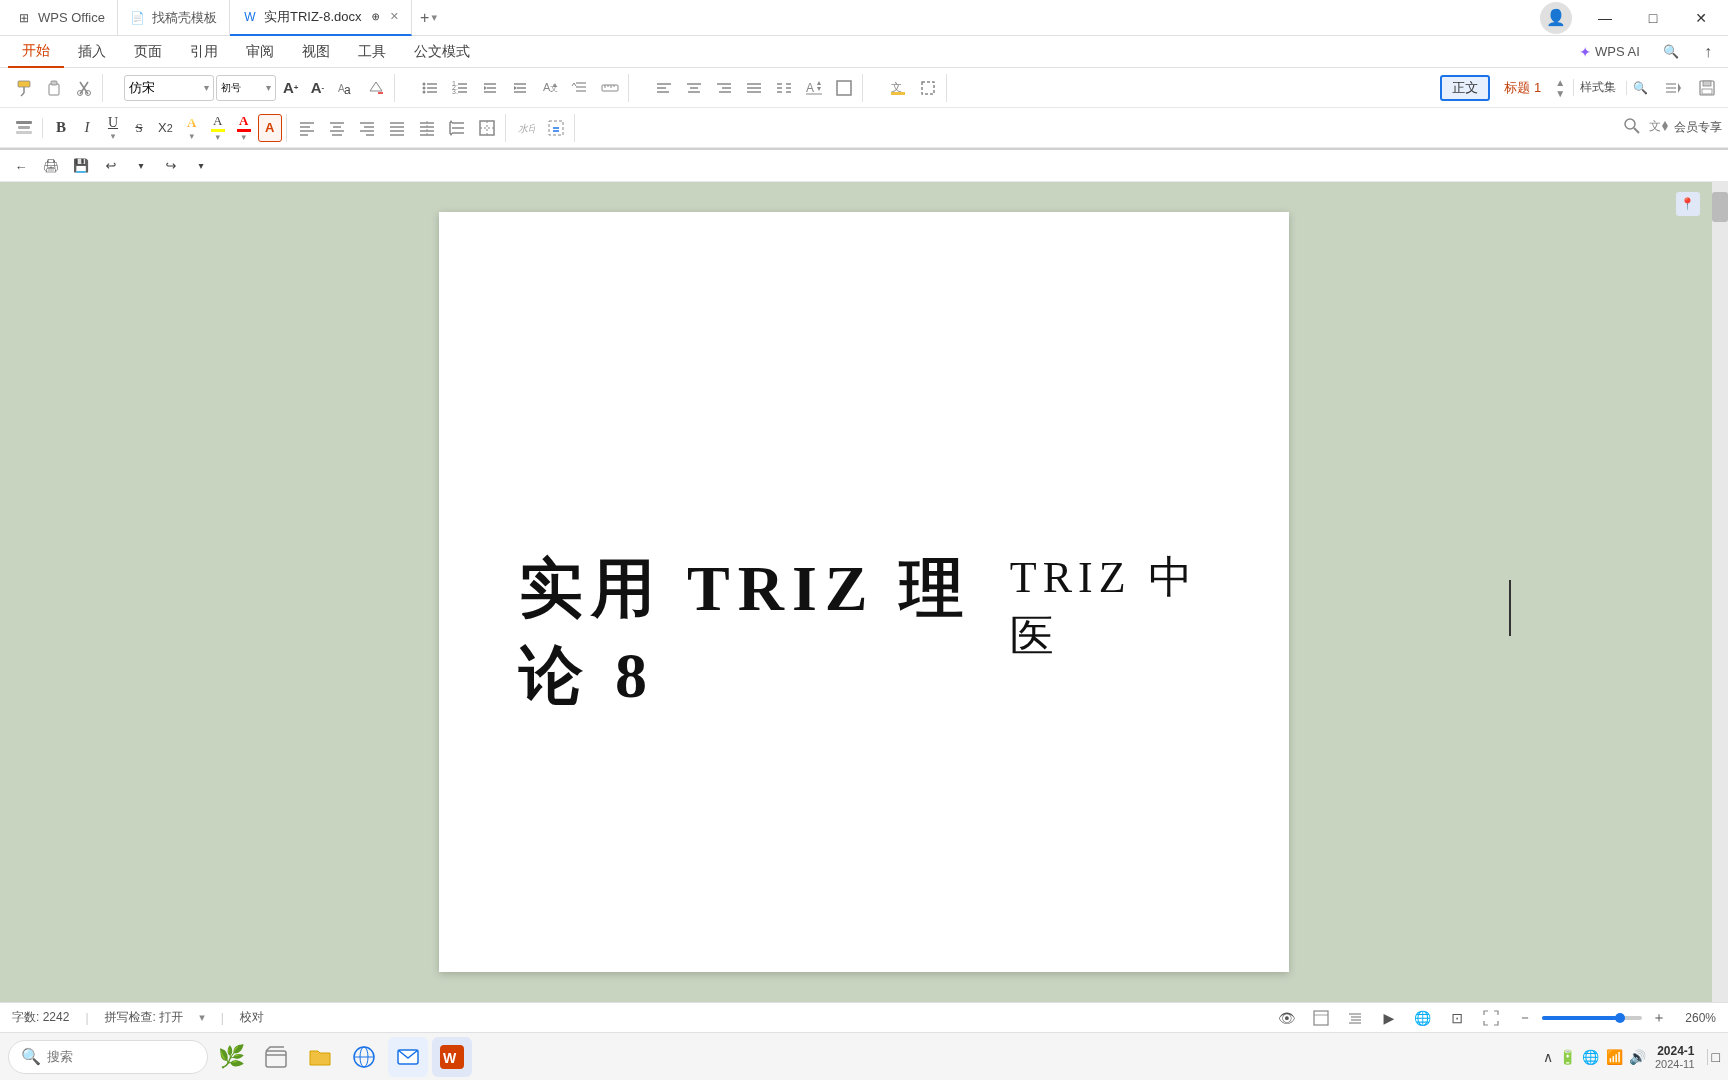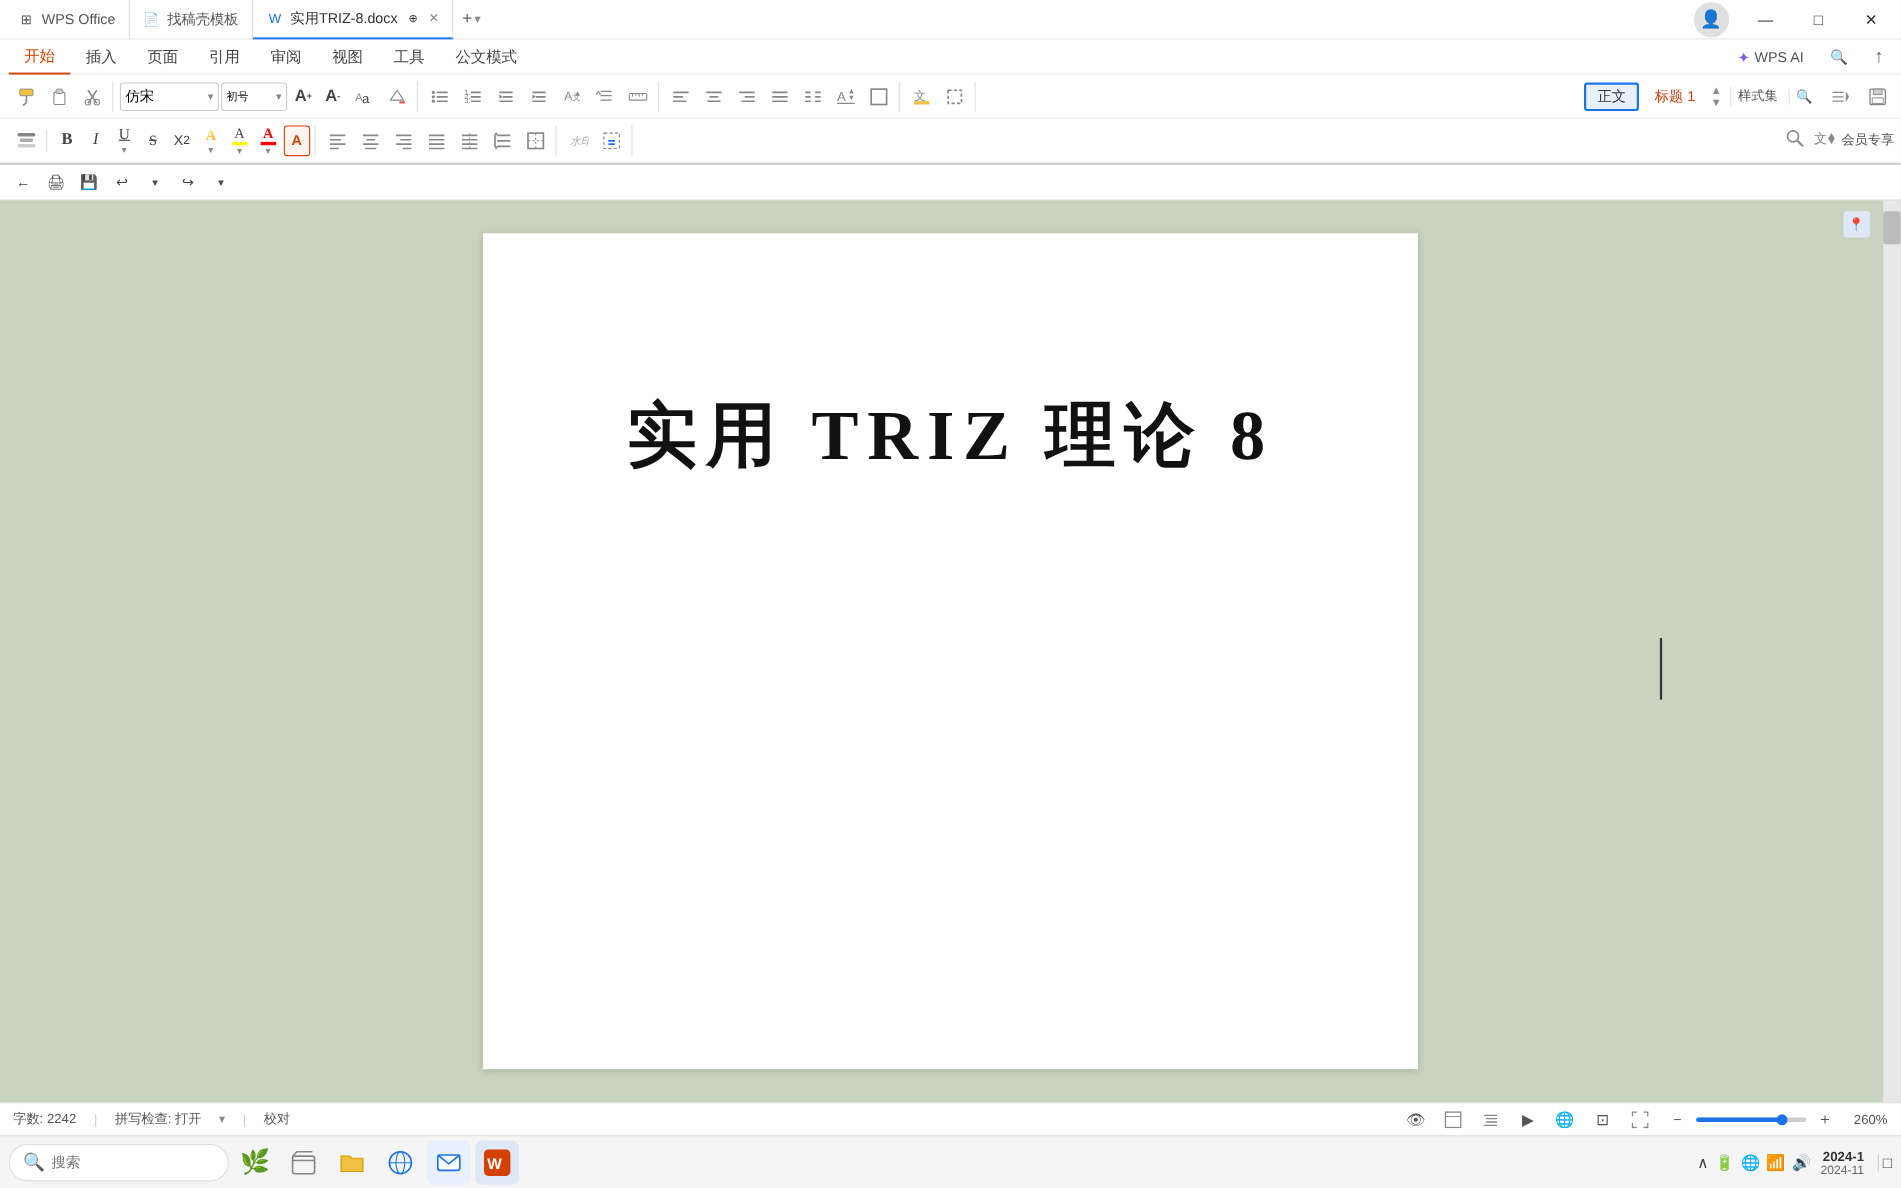--- a/index.html
+++ b/index.html
@@ -117,21 +117,21 @@
 
     
     .toolbar-row1 {
       display: flex;
       align-items: center;
       background: #fff;
       height: 40px;
       border-bottom: 1px solid #e8e8e8;
       padding: 0 6px;
       flex-shrink: 0;
-      gap: 2px;
+      gap: 17px;
     }
     .toolbar-group {
       display: flex;
       align-items: center;
       gap: 2px;
       padding: 0 4px;
       border-right: 1px solid #e0e0e0;
     }
     .toolbar-group:last-child { border-right: none; }
     .tb-btn {
@@ -245,21 +245,21 @@
       position: relative;
       overflow: hidden;
     }
     .doc-page {
       background: #fff;
       width: 850px;
       min-height: 680px;
       margin: 30px auto;
       box-shadow: 0 2px 8px rgba(0,0,0,0.2);
       display: flex;
-      flex-direction: column;
+      flex-direction: row;
       align-items: center;
       justify-content: flex-start;
       padding: 60px 80px;
       position: relative;
     }
     .doc-title-main {
       font-size: 64px;
       font-weight: bold;
       color: #111;
       margin-top: 80px;
@@ -847,20 +847,21 @@
   <div class="qa-btn">💾</div>
   <div class="qa-btn">↩</div>
   <div class="qa-btn" style="font-size:10px;">▾</div>
   <div class="qa-btn">↪</div>
   <div class="qa-btn" style="font-size:10px;">▾</div>
 </div>
 
 <div class="document-area">
   <div class="doc-page">
     <div class="doc-title-main">实用 TRIZ 理论 8</div>
+    <div class="doc-title-sub">TRIZ 中医</div>
     <div class="cursor-line"></div>
   </div>
 
   <div class="side-panel">
     <div class="side-btn">📍</div>
   </div>
 
   <div style="position:absolute;right:0;top:0;width:16px;height:100%;background:#e8e8e8;display:flex;flex-direction:column;">
     <div style="width:16px;height:30px;background:#bbb;border-radius:3px;margin-top:10px;"></div>
   </div>

